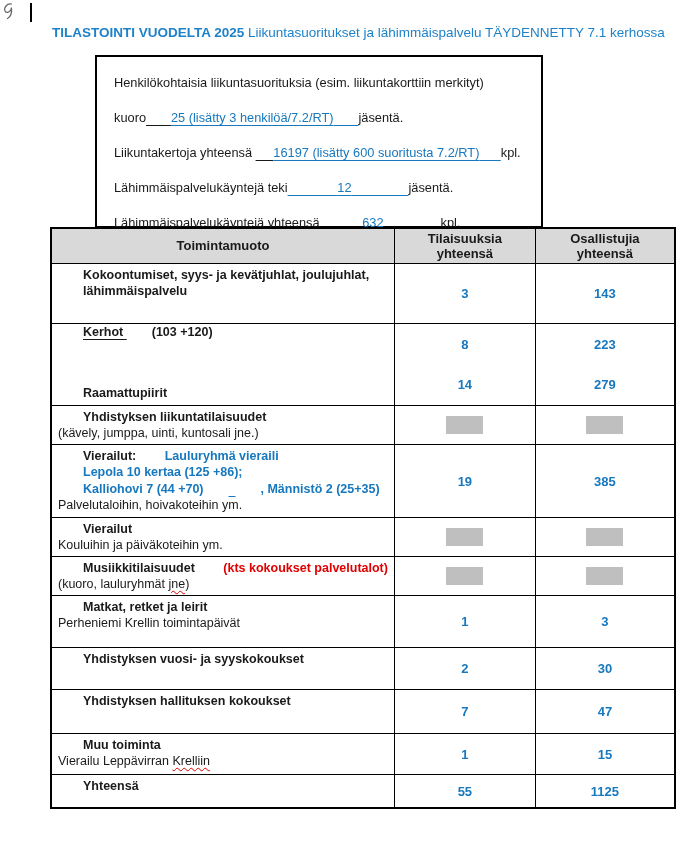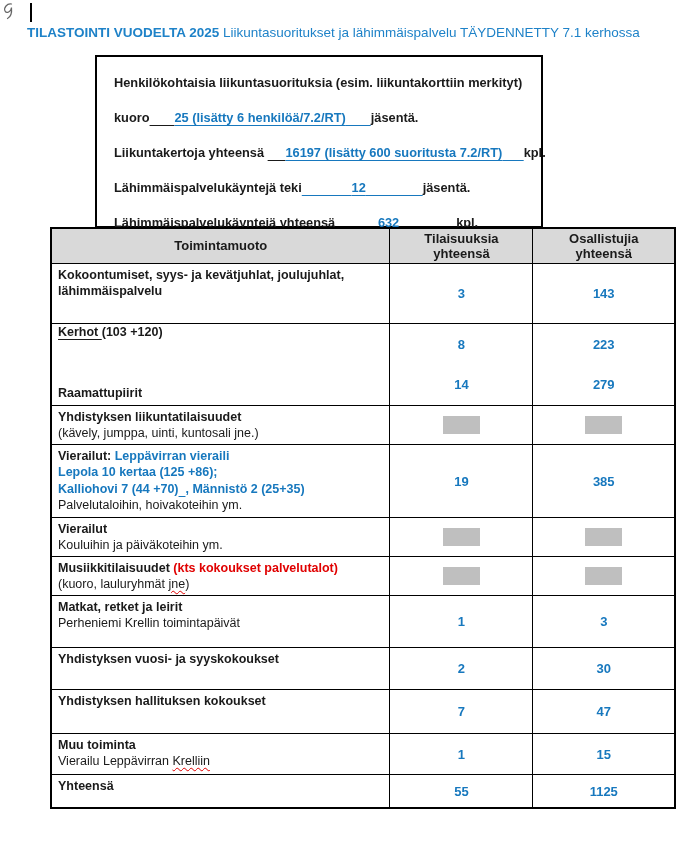--- a/index.html
+++ b/index.html
@@ -15,27 +15,27 @@
   .cursor{position:absolute;left:30px;top:3px;width:1.5px;height:19px;background:#000;}
 
   
   .title{position:absolute;left:27px;top:25px;font-size:13.5px;color:var(--title-blue);white-space:nowrap;}
   .title .b{font-weight:bold;}
 
   
   .infobox{
     position:absolute;left:95px;top:55px;width:448px;height:173px;
     border:2px solid #000;box-sizing:border-box;
-    padding:16px 8px 0 17px;font-size:12.8px;font-weight:bold;
+    padding:16px 8px 0 17px;font-size:12.8px;
   }
   .iline{height:20px;line-height:20px;white-space:nowrap;}
   .iline + .iline{margin-top:15px;}
 
   
-  .b{font-weight:bold;}
+  .b{font-weight:bold;margin-left:25px;}
   .u{text-decoration:underline;text-underline-offset:3px;}
   .c-blue{color:var(--blue);}
   .c-red{color:var(--red);}
   .w{text-decoration-line:underline;text-decoration-style:wavy;text-decoration-color:var(--red);text-decoration-thickness:1px;text-underline-offset:2px;}
 
   
   table.stats{
     position:absolute;left:50px;top:227px;border-collapse:collapse;table-layout:fixed;
     border:2px solid #000;
     padding-left:36px;
@@ -62,21 +62,21 @@
     </svg>
   </span>
   <div class="cursor"></div>
 
   <div class="title">
     <span class="b">TILASTOINTI VUODELTA 2025</span><span> Liikuntasuoritukset ja lähimmäispalvelu TÄYDENNETTY 7.1 kerhossa</span>
   </div>
 
   <div class="infobox">
       <div class="iline"><span>Henkilökohtaisia liikuntasuorituksia (esim. liikuntakorttiin merkityt)</span></div>
-      <div class="iline"><span>kuoro</span><span class="u">&nbsp;&nbsp;&nbsp;&nbsp;&nbsp;&nbsp;&nbsp;</span><span class="u c-blue">25 (lisätty 6 henkilöä/7.2/RT)</span><span class="u c-blue">&nbsp;&nbsp;&nbsp;&nbsp;&nbsp;&nbsp;&nbsp;</span><span>jäsentä.</span></div>
+      <div class="iline"><span>kuoro</span><span class="u">&nbsp;&nbsp;&nbsp;&nbsp;&nbsp;&nbsp;&nbsp;</span><span class="u c-blue">25 (lisätty 3 henkilöä/7.2/RT)</span><span class="u c-blue">&nbsp;&nbsp;&nbsp;&nbsp;&nbsp;&nbsp;&nbsp;</span><span>jäsentä.</span></div>
       <div class="iline"><span>Liikuntakertoja yhteensä </span><span class="u">&nbsp;&nbsp;&nbsp;&nbsp;&nbsp;</span><span class="u c-blue">16197  (lisätty 600 suoritusta 7.2/RT)</span><span class="u c-blue">&nbsp;&nbsp;&nbsp;&nbsp;&nbsp;&nbsp;</span><span>kpl.</span></div>
       <div class="iline"><span>Lähimmäispalvelukäyntejä teki</span><span class="u c-blue">&nbsp;&nbsp;&nbsp;&nbsp;&nbsp;&nbsp;&nbsp;&nbsp;&nbsp;&nbsp;&nbsp;&nbsp;&nbsp;&nbsp;</span><span class="u c-blue">12</span><span class="u c-blue">&nbsp;&nbsp;&nbsp;&nbsp;&nbsp;&nbsp;&nbsp;&nbsp;&nbsp;&nbsp;&nbsp;&nbsp;&nbsp;&nbsp;&nbsp;&nbsp;</span><span>jäsentä.</span></div>
       <div class="iline"><span>Lähimmäispalvelukäyntejä yhteensä </span><span class="u c-blue">&nbsp;&nbsp;&nbsp;&nbsp;&nbsp;&nbsp;&nbsp;&nbsp;&nbsp;&nbsp;&nbsp;</span><span class="u c-blue">632</span><span class="u c-blue">&nbsp;&nbsp;&nbsp;&nbsp;&nbsp;&nbsp;&nbsp;&nbsp;&nbsp;&nbsp;&nbsp;&nbsp;&nbsp;&nbsp;&nbsp;&nbsp;</span><span>kpl.</span></div>
     </div>
 
   <table class="stats">
     <colgroup>
       <col style="width: 340px;">
       <col style="width: 145px;">
       <col style="width: 144px;">
@@ -137,21 +137,21 @@
           <td class="valcell">
             <div class="redact"></div>
           </td>
           <td class="valcell">
             <div class="redact"></div>
           </td>
         </tr>
         <tr style="height: 73px;">
           <td class="lblcell">
             <div class="lbl">
-              <div class="tline"><span class="b">Vierailut: </span><span class="b c-blue">Leppävirran vieraili</span></div>
+              <div class="tline"><span class="b">Vierailut: </span><span class="b c-blue">Lauluryhmä vieraili</span></div>
               <div class="tline"><span class="b c-blue">Lepola 10 kertaa (125 +86);</span></div>
               <div class="tline"><span class="b c-blue">Kalliohovi 7 (44 +70)</span><span class="b u c-blue">&nbsp;&nbsp;</span><span class="b c-blue">, Männistö 2 (25+35)</span></div>
               <div class="tline"><span>Palvelutaloihin, hoivakoteihin ym.</span></div>
             </div>
           </td>
           <td class="valcell"><span class="num">19</span></td>
           <td class="valcell"><span class="num">385</span></td>
         </tr>
         <tr style="height: 35px;">
           <td class="lblcell">

